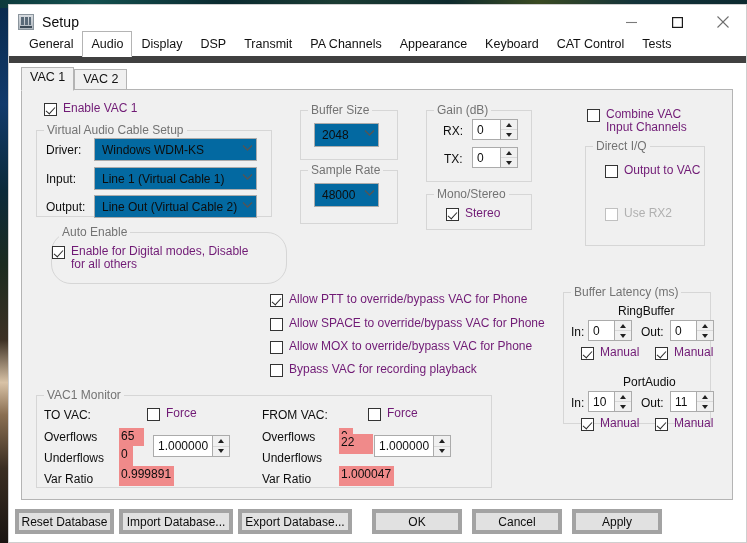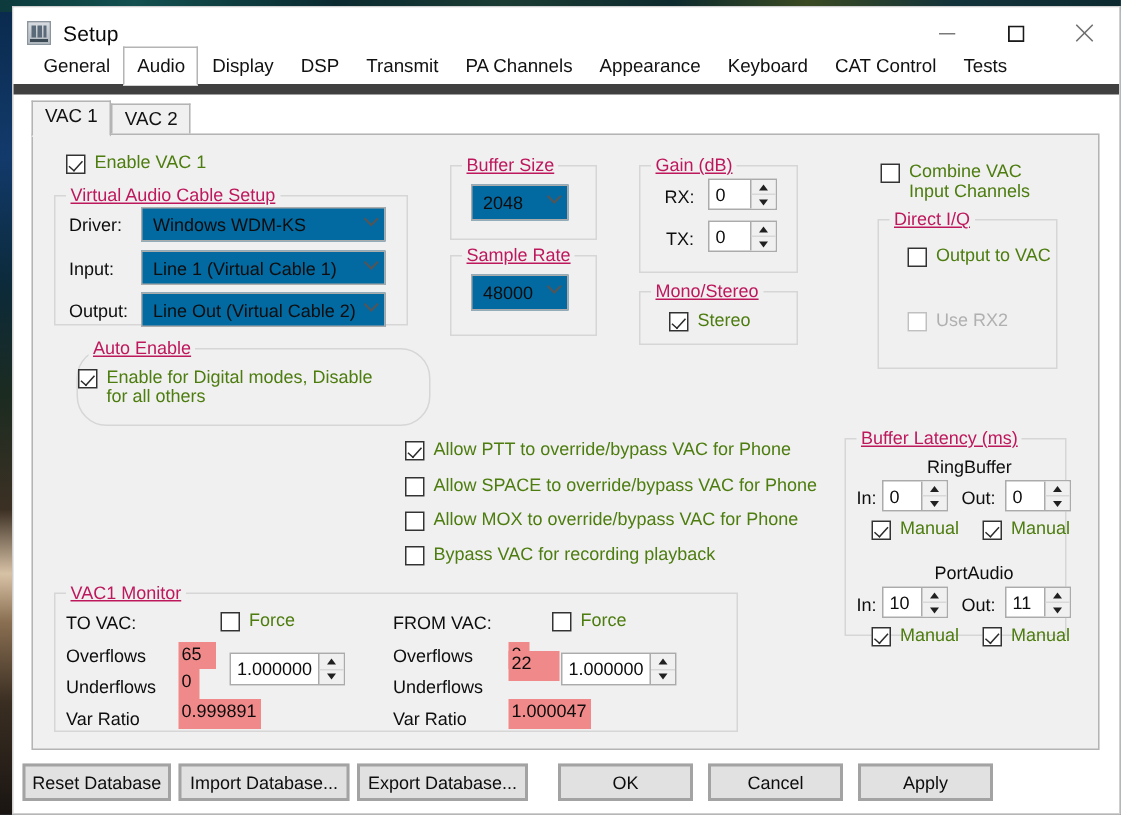--- a/index.html
+++ b/index.html
@@ -135,23 +135,22 @@
   
   .gb {
     position: absolute;
     border: 1px solid #d6d6d6;
     box-sizing: border-box;
   }
   .gb > .gb-title {
     position: absolute; top: -8px; left: 7px;
     background: #f0f0f0;
     padding: 0 3px;
-    font-size: 12px; color: #be185d;
+    font-size: 12px; color: #737373;
     white-space: nowrap;
-    text-decoration: underline;
   }
 
   .lbl {
     position: absolute;
     font-size: 12px; color: #0d0d0d;
     white-space: nowrap;
     line-height: 14px;
   }
 
   .cb {
@@ -165,21 +164,21 @@
     position: relative; margin-top: 1px;
   }
   .cb.checked .box::after {
     content:""; position: absolute;
     left: 3px; top: 1px; width: 4px; height: 8px;
     border: solid #2a2a2a; border-width: 0 1.6px 1.6px 0;
     transform: rotate(42deg);
   }
   .cb.dis .box { border-color: #c0c0c0; }
   .cb .cbtext {
-    font-size: 12px; color: #4d7c0f; margin-left: 6px;
+    font-size: 12px; color: #701a75; margin-left: 6px;
     line-height: 13px; white-space: pre-line;
   }
   .cb.dis .cbtext { color: #b0b0b0; }
 
   .combo {
     position: absolute;
     background: #0369a1;
     border: 1px solid #ababab;
     box-sizing: border-box;
     display: flex; align-items: center;
@@ -227,21 +226,21 @@
     line-height: 14px;
     padding: 1px 2px 1px 2px;
     white-space: nowrap;
     box-sizing: border-box;
   }
 
   
   .btn {
     position: absolute;
     background: #e1e1e1;
-    border: 2px solid #a3a3a3;
+    border: 4px solid #a3a3a3;
     box-sizing: border-box;
     font-size: 12px; color: #0d0d0d;
     display: flex; align-items: center; justify-content: center;
     white-space: nowrap;
   }
 </style>
 </head>
 <body>
 
 <div class="desktop"></div>

